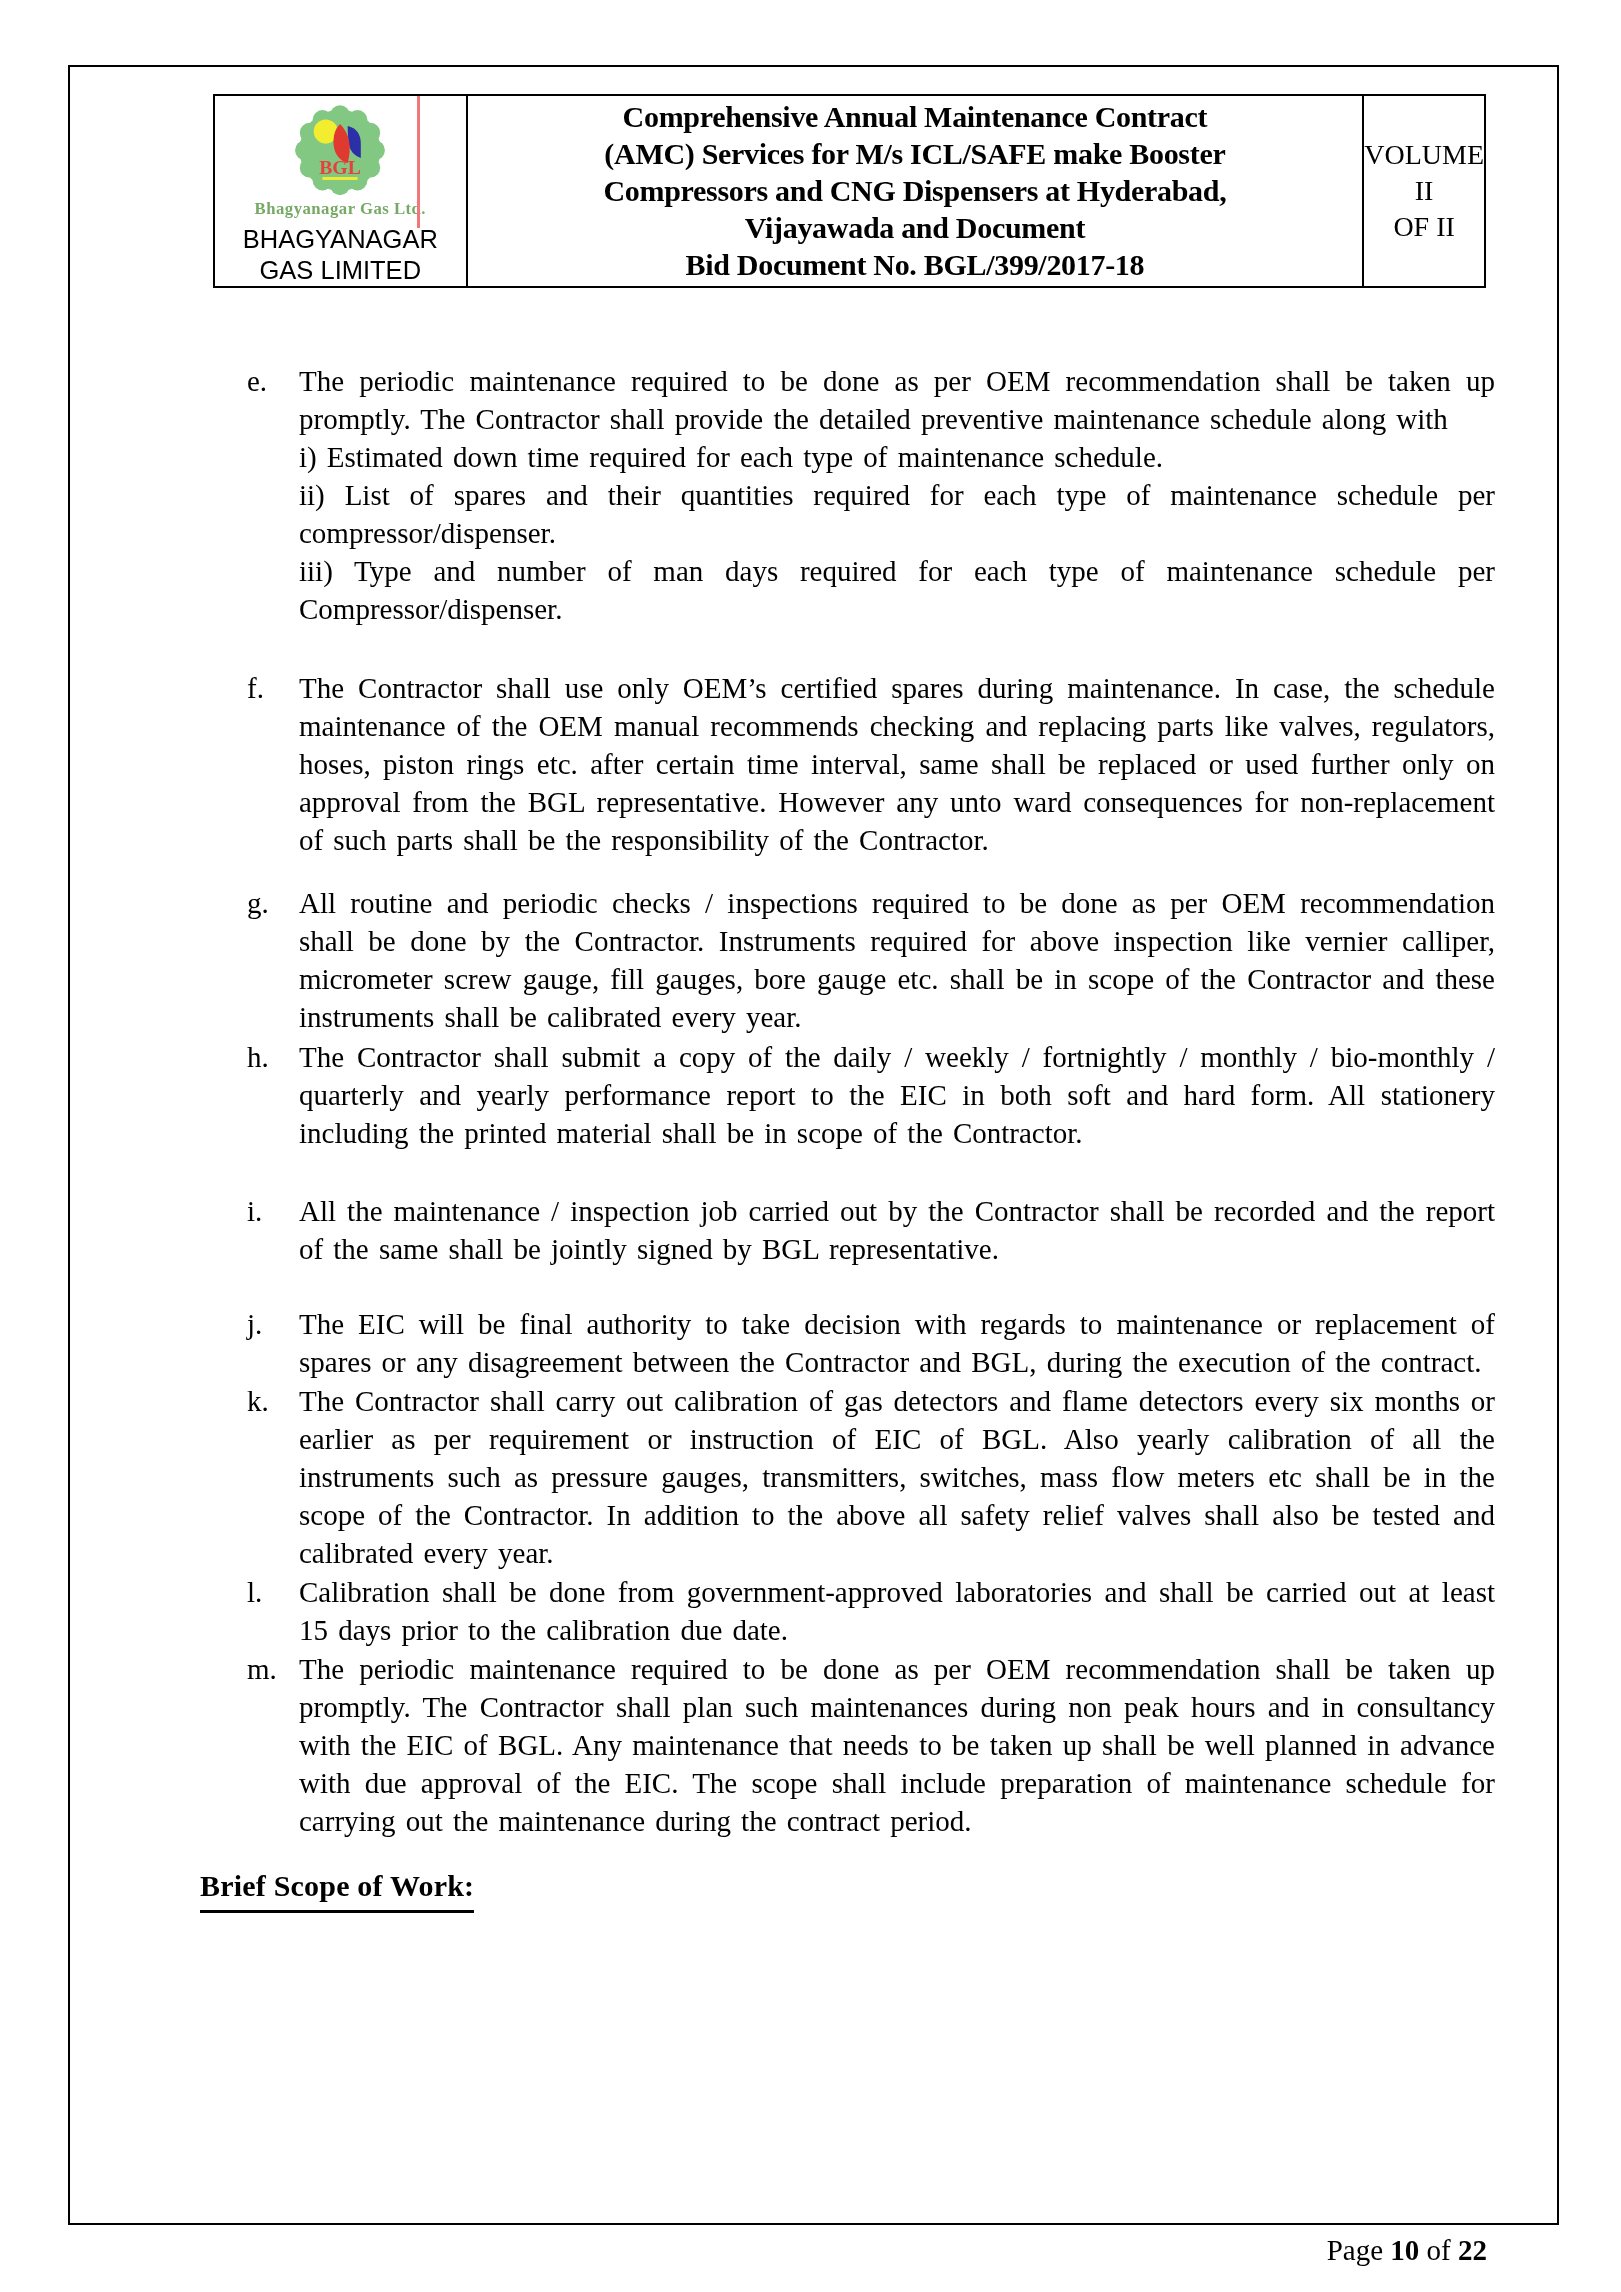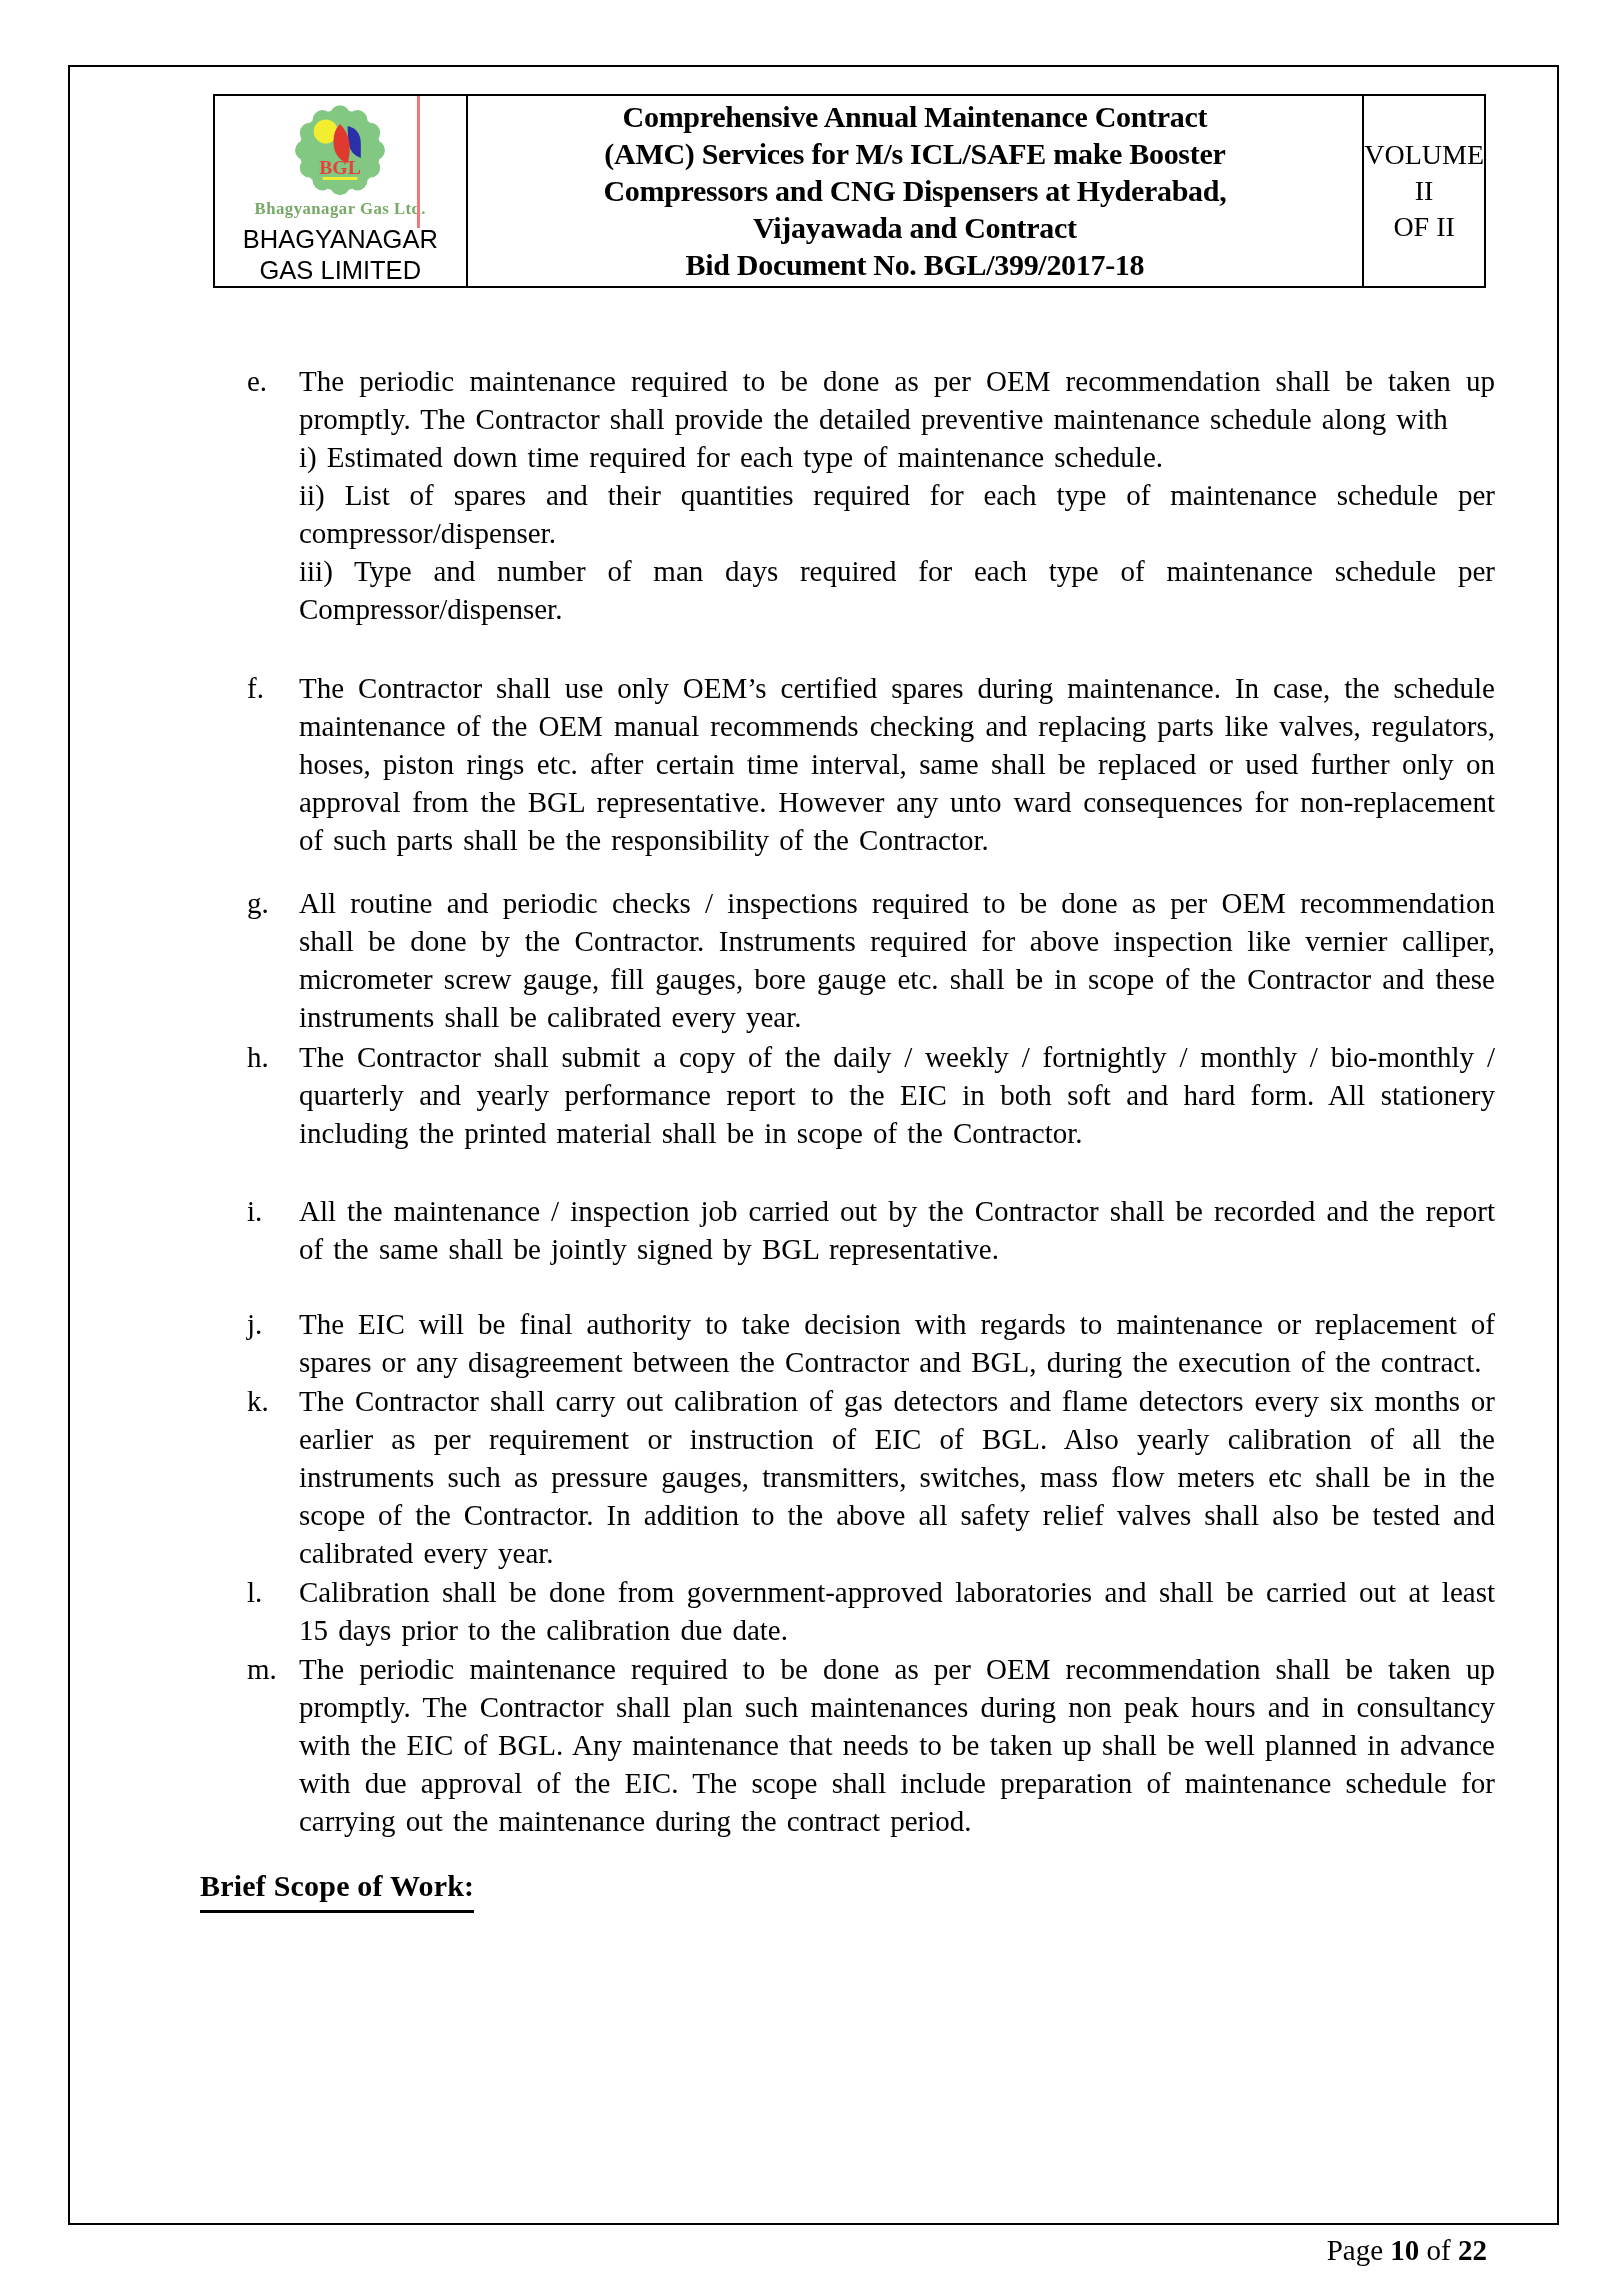--- a/index.html
+++ b/index.html
@@ -133,21 +133,21 @@
       </svg>
       <div class="logo-caption">Bhagyanagar Gas Ltd.</div>
       <div class="company-name">BHAGYANAGAR GAS LIMITED</div>
       <div class="red-rule"></div>
     </div>
 
     <div class="cell cell-title">
       <div class="title-line">Comprehensive Annual Maintenance Contract</div>
       <div class="title-line">(AMC) Services for M/s ICL/SAFE make Booster</div>
       <div class="title-line">Compressors and CNG Dispensers at Hyderabad,</div>
-      <div class="title-line">Vijayawada and Contract</div>
+      <div class="title-line">Vijayawada and Document</div>
       <div class="title-line">Bid Document No. BGL/399/2017-18</div>
     </div>
 
     <div class="cell cell-volume">
       <div class="volume-line">VOLUME II</div>
       <div class="volume-line">OF II</div>
     </div>
 
   </div>
 

